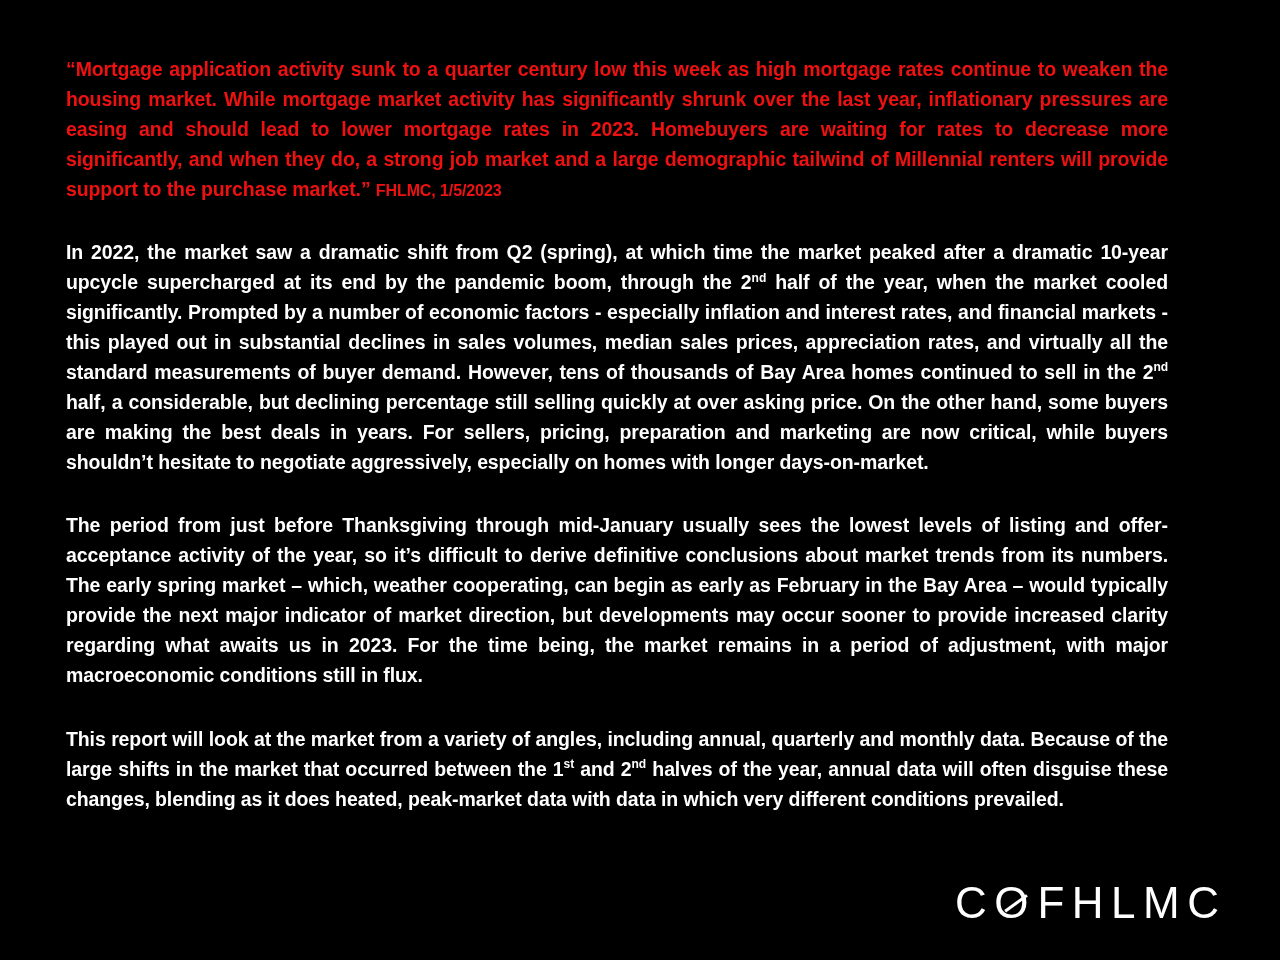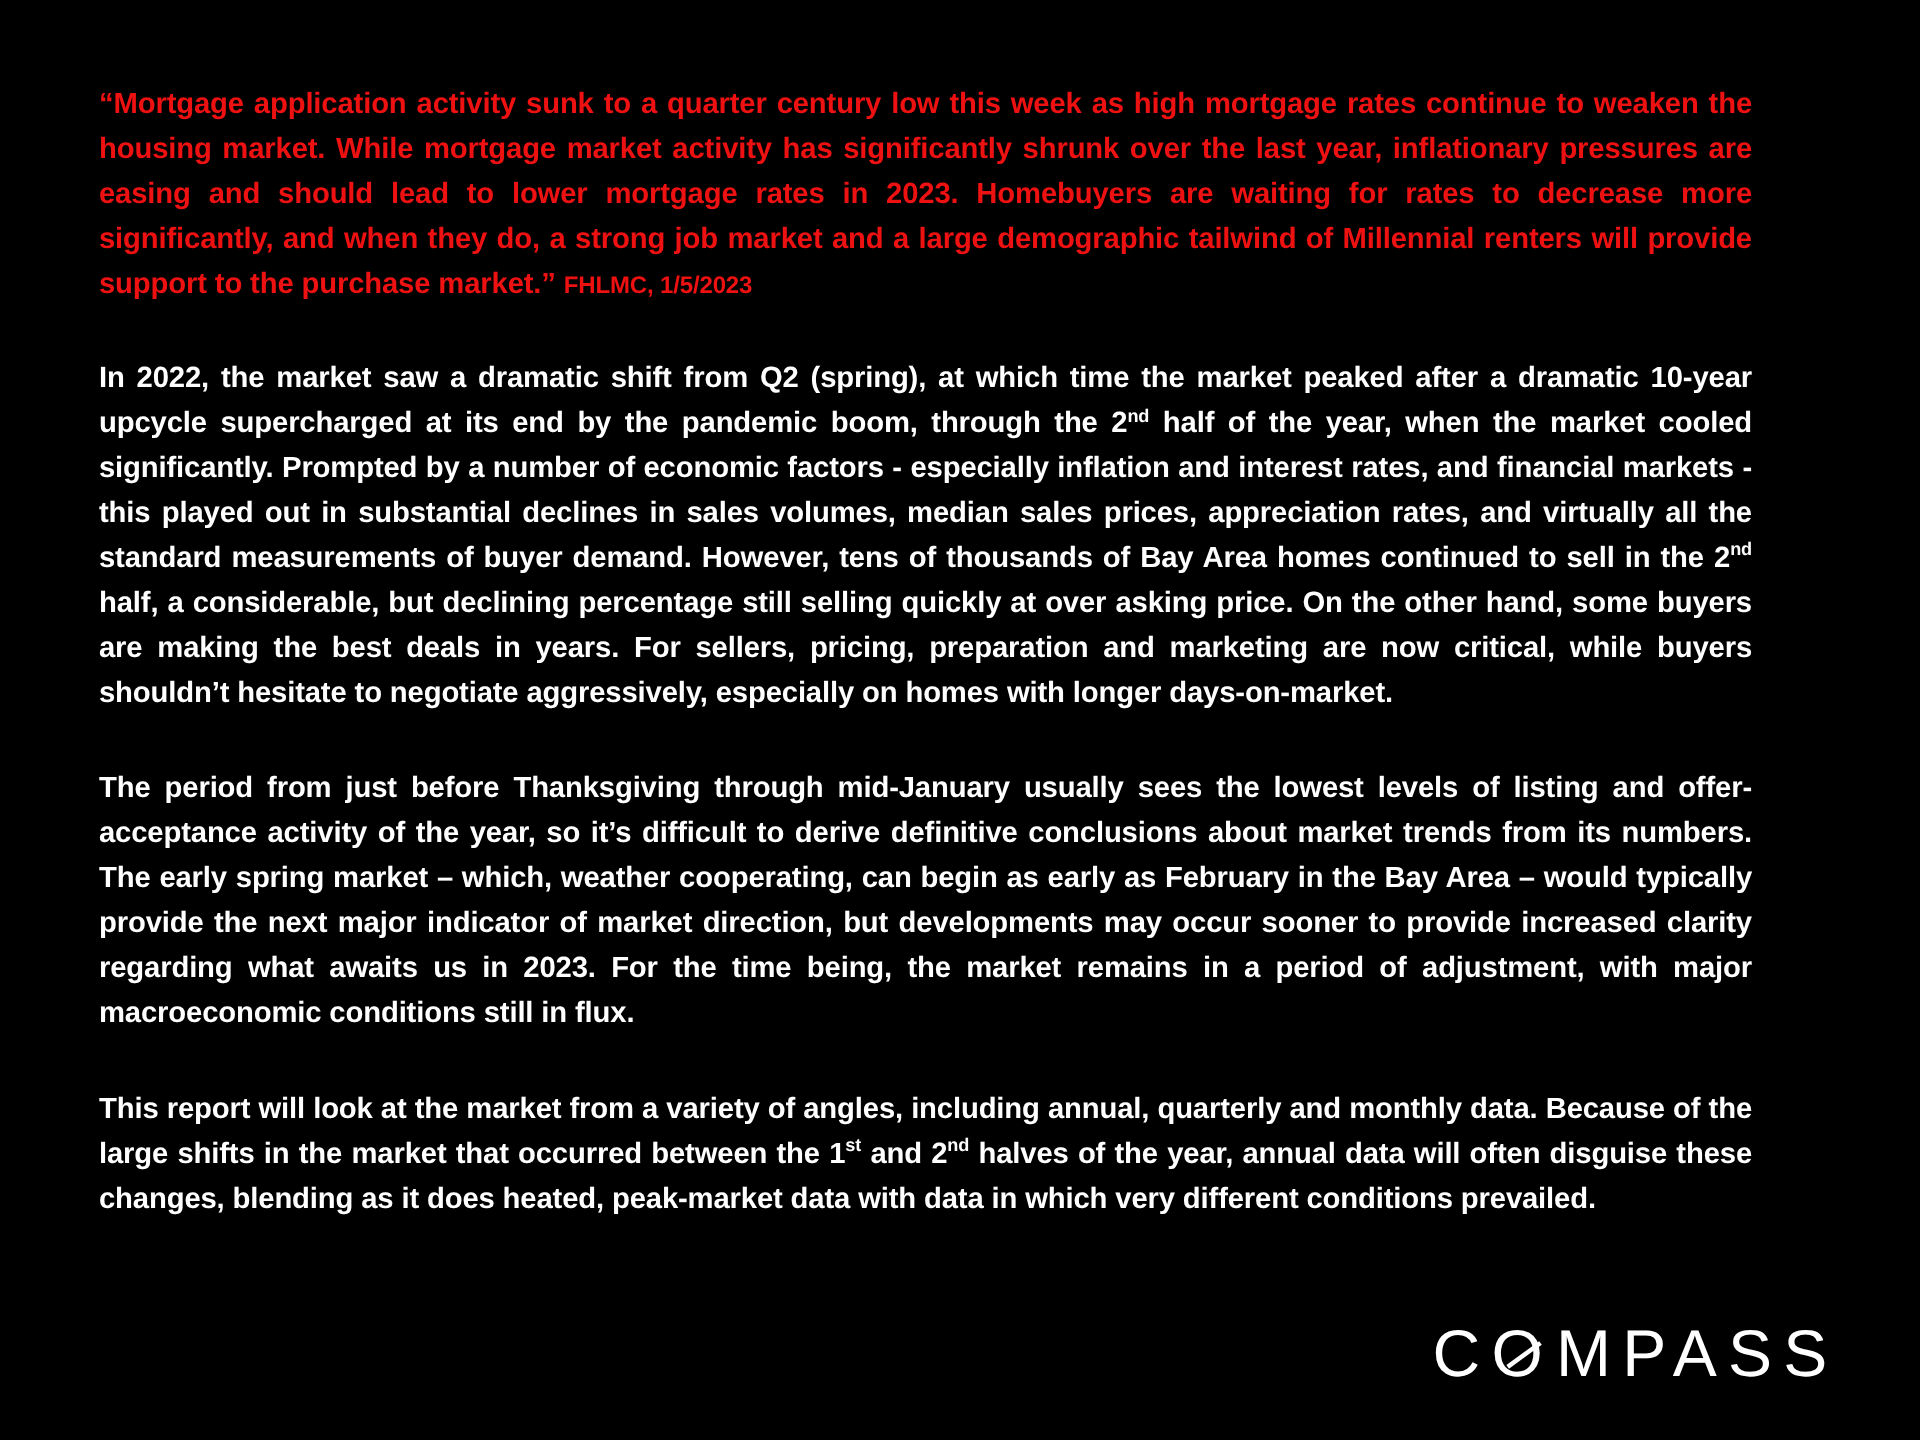--- a/index.html
+++ b/index.html
@@ -102,16 +102,16 @@
 
     <p class="body-par"><span>The period from just before Thanksgiving through mid-January usually sees the lowest levels of listing and offer-acceptance activity of the year, so it’s difficult to derive definitive conclusions about market trends from its numbers. The early spring market – which, weather cooperating, can begin as early as February in the Bay Area – would typically provide the next major indicator of market direction, but developments may occur sooner to provide increased clarity regarding what awaits us in 2023. For the time being, the market remains in a period of adjustment, with major macroeconomic conditions still in flux.</span></p>
 
     <p class="body-par"><span>This report will look at the market from a variety of angles, including annual, quarterly and monthly data. Because of the large shifts in the market that occurred between the 1</span><sup>st</sup><span> and 2</span><sup>nd</sup><span> halves of the year, annual data will often disguise these changes, blending as it does heated, peak-market data with data in which very different conditions prevailed.</span></p>
 
   </div>
 
   <div class="logo">
       <span>C</span>
       <span class="logo-o">O<span class="bar"></span></span>
-      <span>MPASS</span>
+      <span>FHLMC</span>
     </div>
 
 </div>
 
 </body></html>

